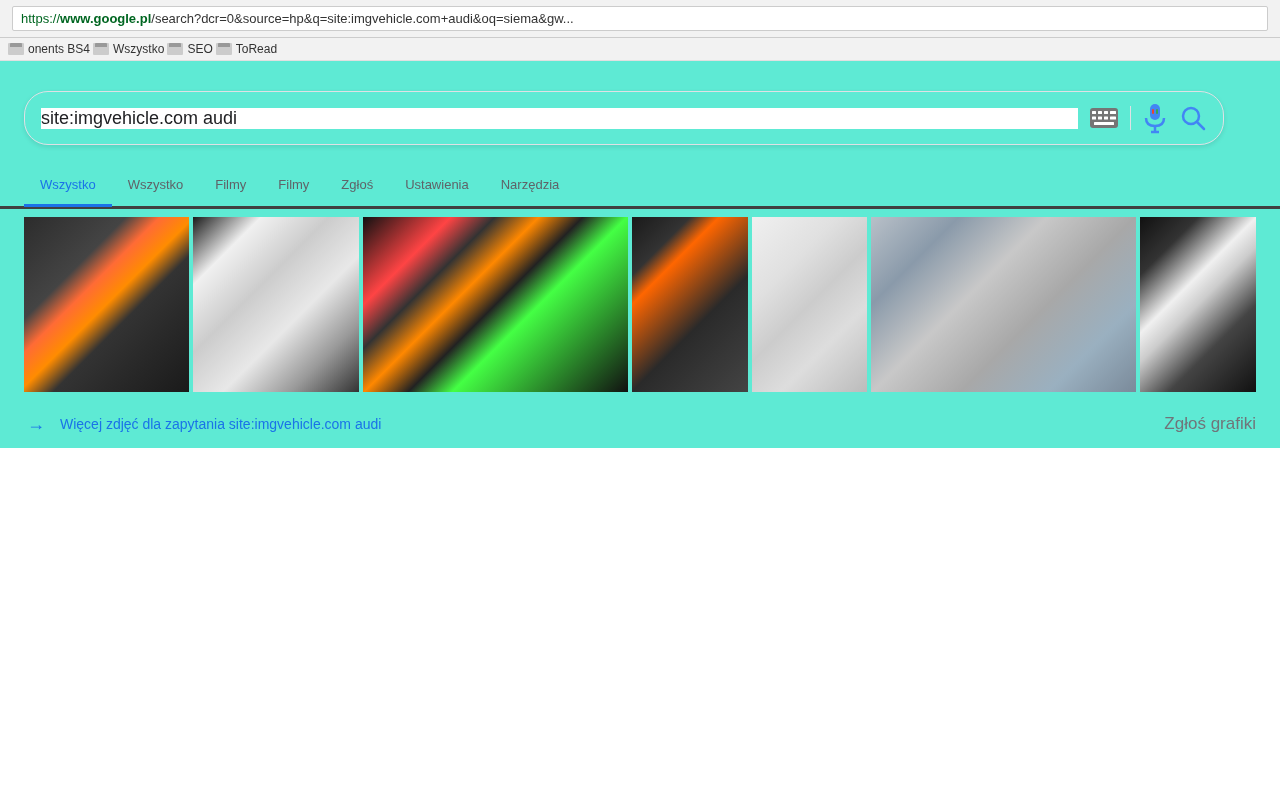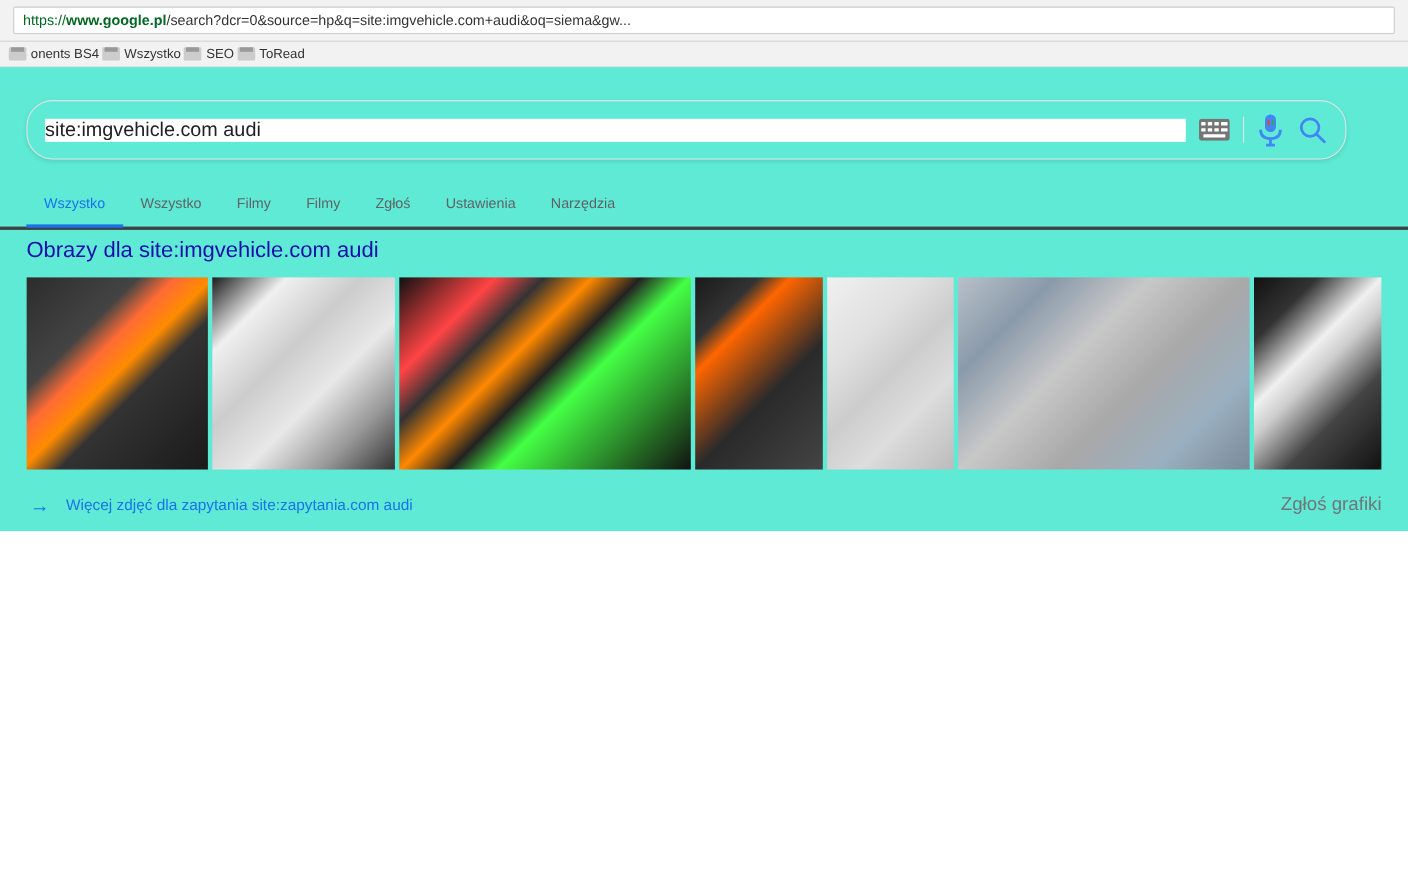--- a/index.html
+++ b/index.html
@@ -278,34 +278,33 @@
     <div class="nav-tab">Wszystko</div>
     <div class="nav-tab">Filmy</div>
     <div class="nav-tab">Filmy</div>
     <div class="nav-tab">Zgłoś</div>
     <div class="nav-tab">Ustawienia</div>
     <div class="nav-tab">Narzędzia</div>
   </div>
 
 
   <div class="images-section">
-    <a class="images-title" href="#">Obrazy dla site:imgvehicle.com audi</a>
 
     <div class="images-grid">
       <div class="image-thumb img-1"></div>
       <div class="image-thumb img-2"></div>
       <div class="image-thumb img-3 wide"></div>
       <div class="image-thumb img-4 narrow"></div>
       <div class="image-thumb img-5 narrow"></div>
       <div class="image-thumb img-6 wide"></div>
       <div class="image-thumb img-7 narrow"></div>
     </div>
   </div>
 
   <div class="more-images">
     <a class="more-images-link" href="#">
       <span class="arrow-icon">→</span>
-      <span>Więcej zdjęć dla zapytania site:zapytania.com audi</span>
+      <span>Więcej zdjęć dla zapytania site:imgvehicle.com audi</span>
     </a>
     <span class="report-link">Zgłoś grafiki</span>
   </div>
 
 </div>
 
 </body></html>

